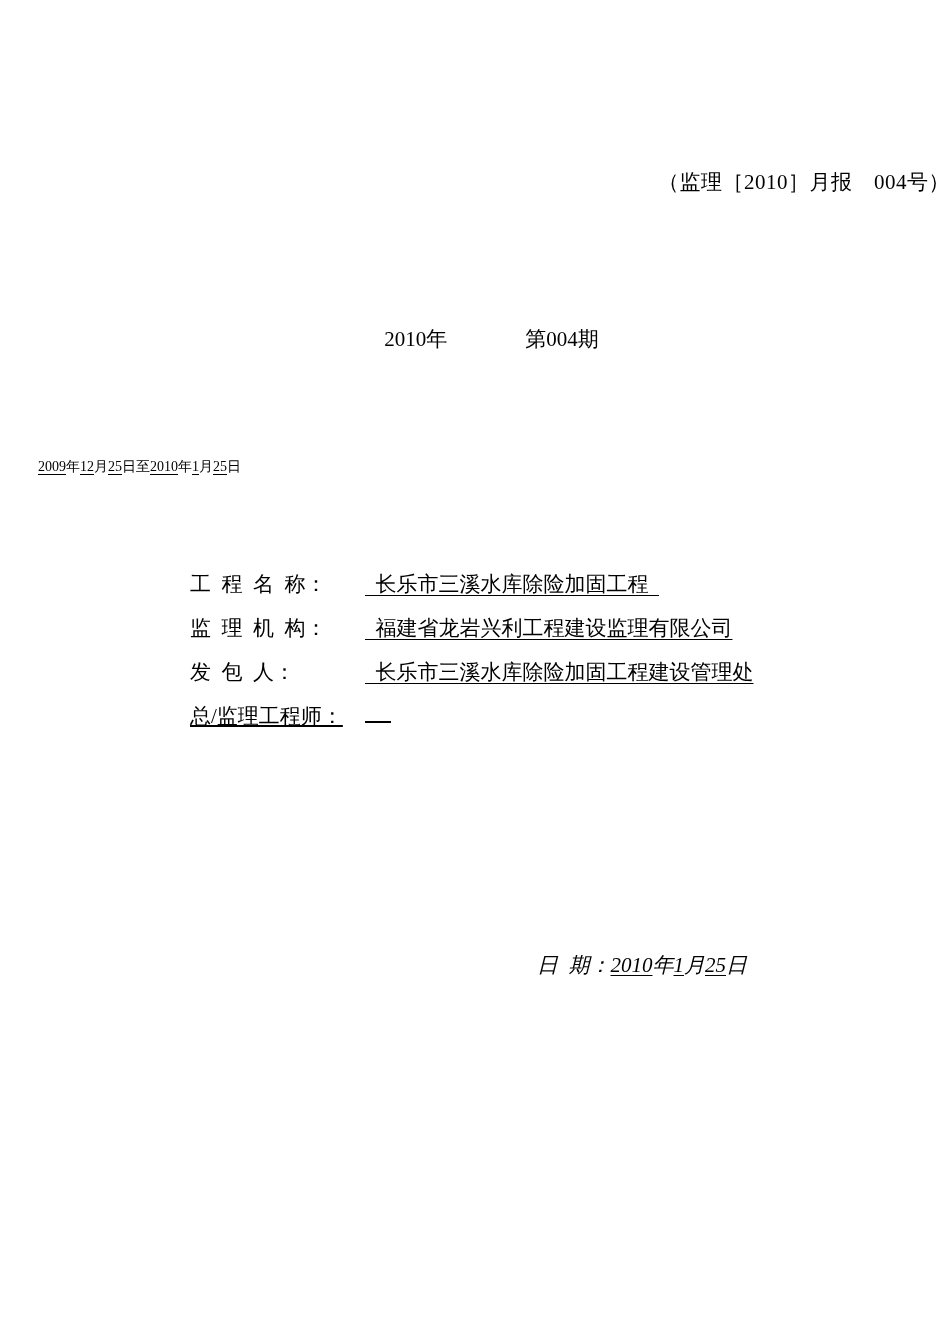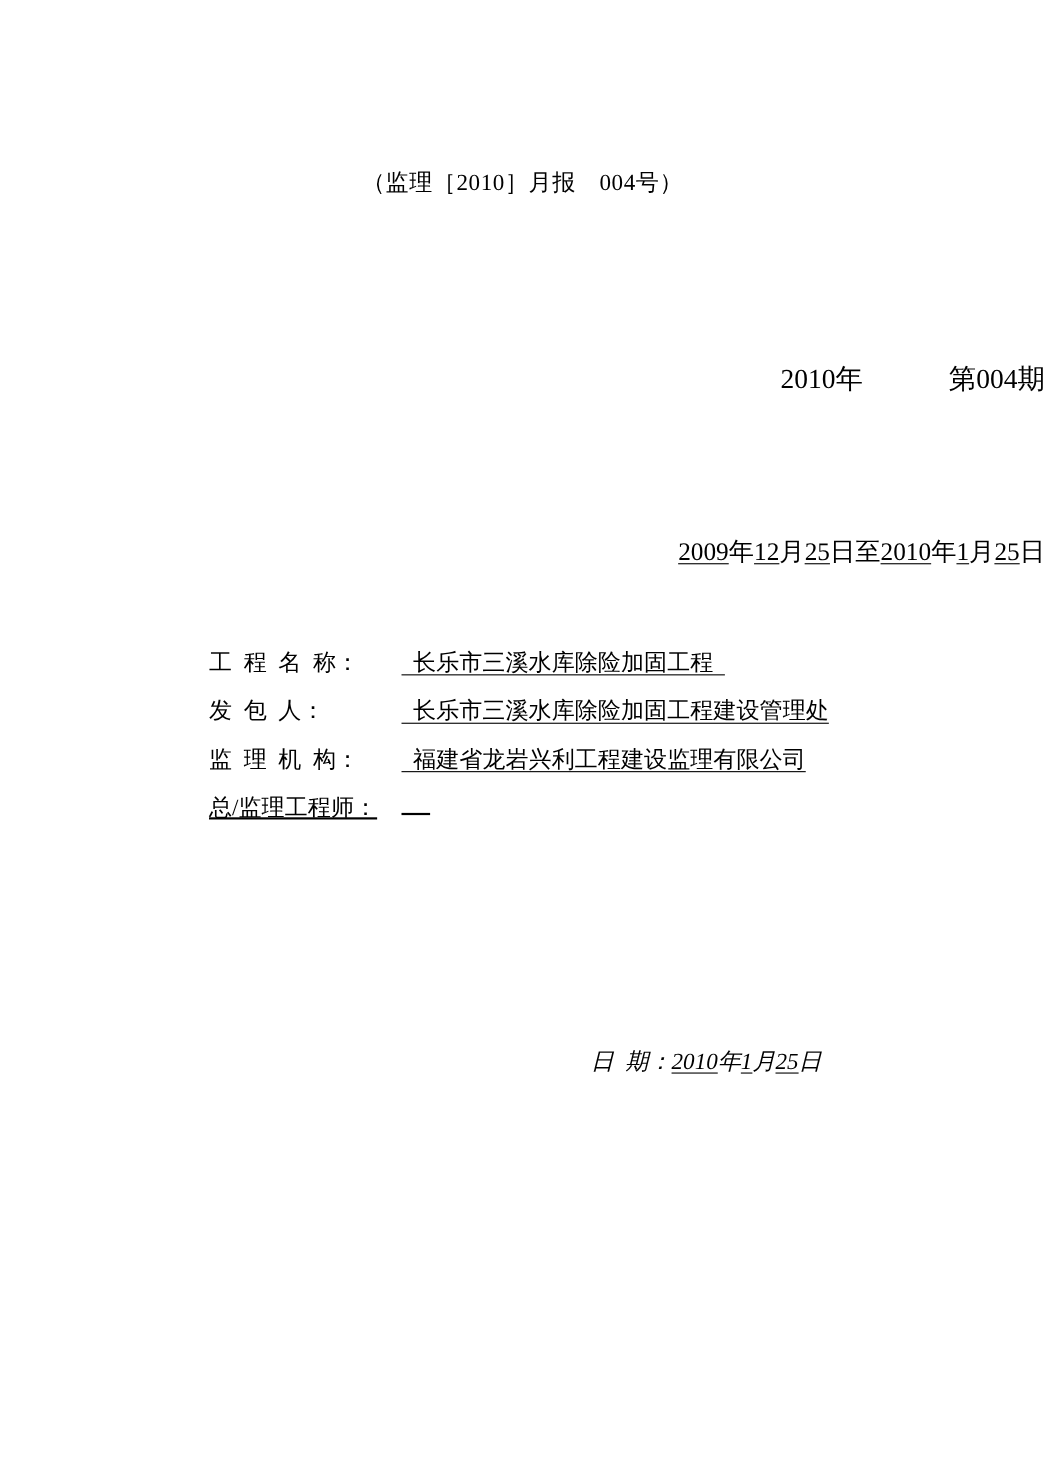--- a/index.html
+++ b/index.html
@@ -26,68 +26,68 @@
   .line {
     position: absolute;
     white-space: pre;
     line-height: 1.0;
   }
 
   
   #doc-number {
     left: 0;
     right: 0;
-    top: 156px;
-    text-align: center;
+    top: 172px;
+    text-align: right;
     font-size: 21px;
     letter-spacing: 0.5px;
   }
 
   
   #issue-line {
     left: 0;
     right: 0;
     top: 308px;
-    text-align: right;
-    font-size: 25px;
+    text-align: center;
+    font-size: 21px;
     margin-left: 12px;
   }
   #issue-line .gap {
     display: inline-block;
     width: 78px;
   }
 
   
   #period-line {
     left: 0;
     right: 0;
-    top: 467px;
-    text-align: right;
-    font-size: 23px;
+    top: 446px;
+    text-align: left;
+    font-size: 14px;
   }
 
   
   .u {
     text-decoration: underline;
     text-underline-offset: 3px;
     text-decoration-thickness: 1px;
   }
   .u-lead {
     text-decoration: underline;
     text-underline-offset: 3px;
     text-decoration-thickness: 1px;
     display: inline-block;
     width: 24px;
   }
 
   
   #info-block {
     position: absolute;
     left: 190px;
-    top: 588px;
+    top: 570px;
     font-size: 21px;
   }
   .info-row {
     display: flex;
     align-items: baseline;
     height: 44px;
     white-space: pre;
   }
   .info-label {
     width: 175px;
@@ -148,27 +148,27 @@
   </div>
 
   <div id="info-block">
 
     <div class="info-row">
       <span class="info-label">工  程  名  称：</span>
       <span class="info-value">  长乐市三溪水库除险加固工程  </span>
     </div>
 
     <div class="info-row">
-      <span class="info-label">发  包  人：</span>
-      <span class="info-value">  长乐市三溪水库除险加固工程建设管理处</span>
+      <span class="info-label">监  理  机  构：</span>
+      <span class="info-value">  福建省龙岩兴利工程建设监理有限公司</span>
     </div>
 
     <div class="info-row">
-      <span class="info-label">监  理  机  构：</span>
-      <span class="info-value">  福建省龙岩兴利工程建设监理有限公司</span>
+      <span class="info-label">发  包  人：</span>
+      <span class="info-value">  长乐市三溪水库除险加固工程建设管理处</span>
     </div>
 
     <div class="info-row">
       <span class="info-label wide">总/监理工程师：</span>
       <span class="info-value blank"></span>
     </div>
 
   </div>
 
   <div class="line" id="sign-date">

